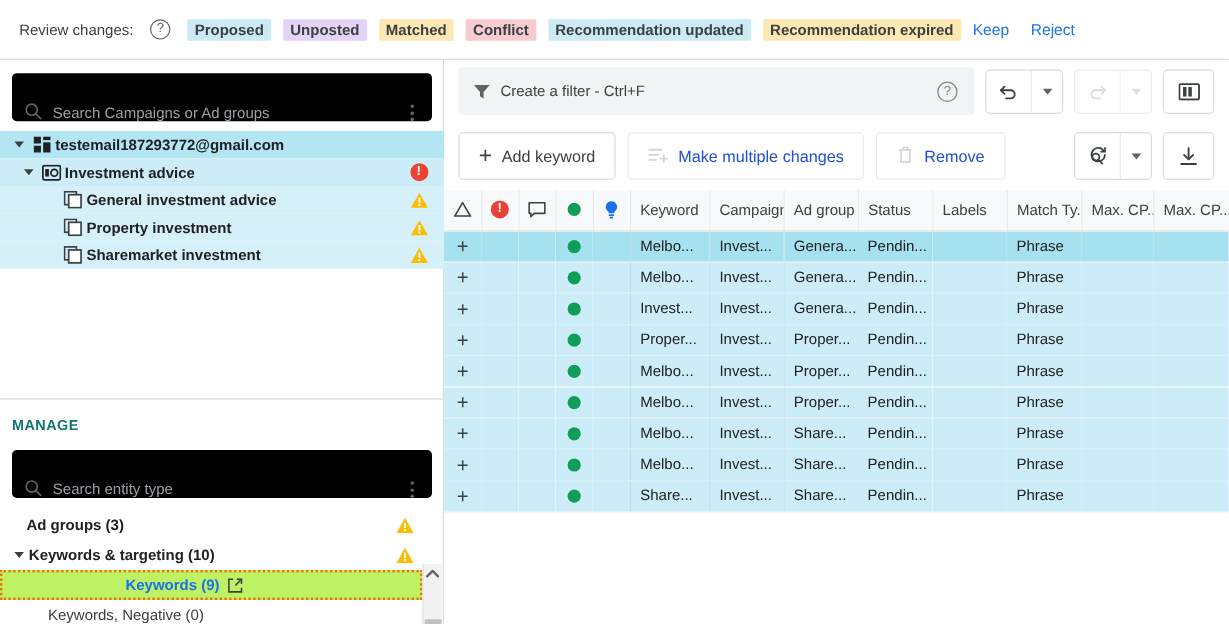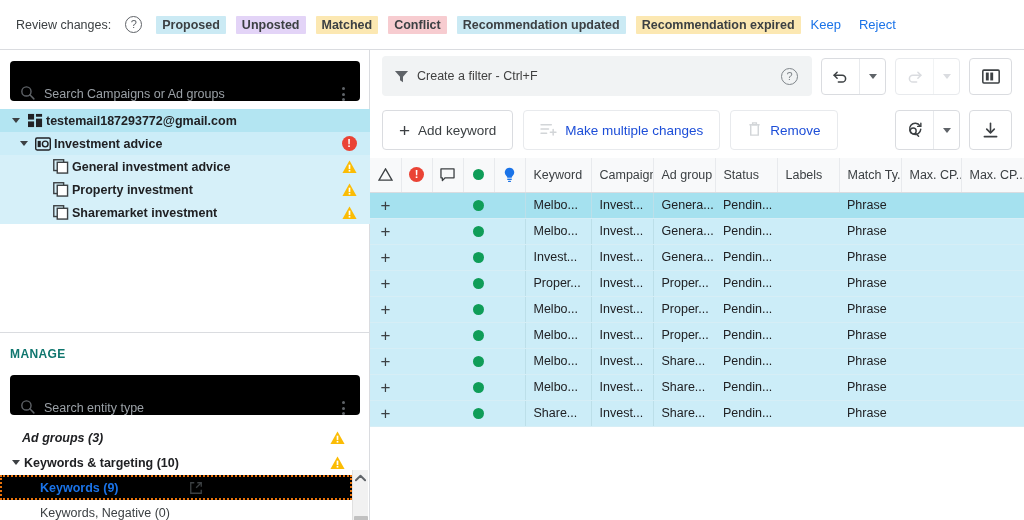--- a/index.html
+++ b/index.html
@@ -115,25 +115,25 @@
   }
   .entity-list { position: absolute; left: 0; top: 375px; width: 352px; }
   .entity-row {
     display: flex; align-items: center; height: 25px;
     padding-left: 8px; font-size: 12.5px; cursor: pointer;
   }
   .entity-row .lbl { flex:1; font-weight: bold; color: #202124; white-space: nowrap; }
   .entity-row .lbl.plain { font-weight: normal; color: #3c4043; }
   .entity-row .warn { width: 30px; flex: 0 0 30px; display:flex; justify-content:center; }
   .entity-row.selected {
-    background: #000000;
-    outline: 2px dotted #e8710a; outline-offset: -2px;
+    background: #bef264;
+    outline: 2px dotted #e8710a; outline-offset: -2px; text-align: right;
   }
   .entity-row.selected .lbl { color: #1a73e8; }
-  .entity-indent1 { padding-left: 22px; font-style: italic; }
+  .entity-indent1 { padding-left: 22px; }
   .entity-indent2 { padding-left: 40px; }
 
   .vscroll {
     position: absolute; right: 1px; top: 420px; width: 16px; height: 100px;
     background: #f1f1f1; border-left: 1px solid #e0e0e0;
   }
   .vscroll .arrow {
     height: 16px; display:flex; align-items:center; justify-content:center;
   }
   .vscroll .thumb {

